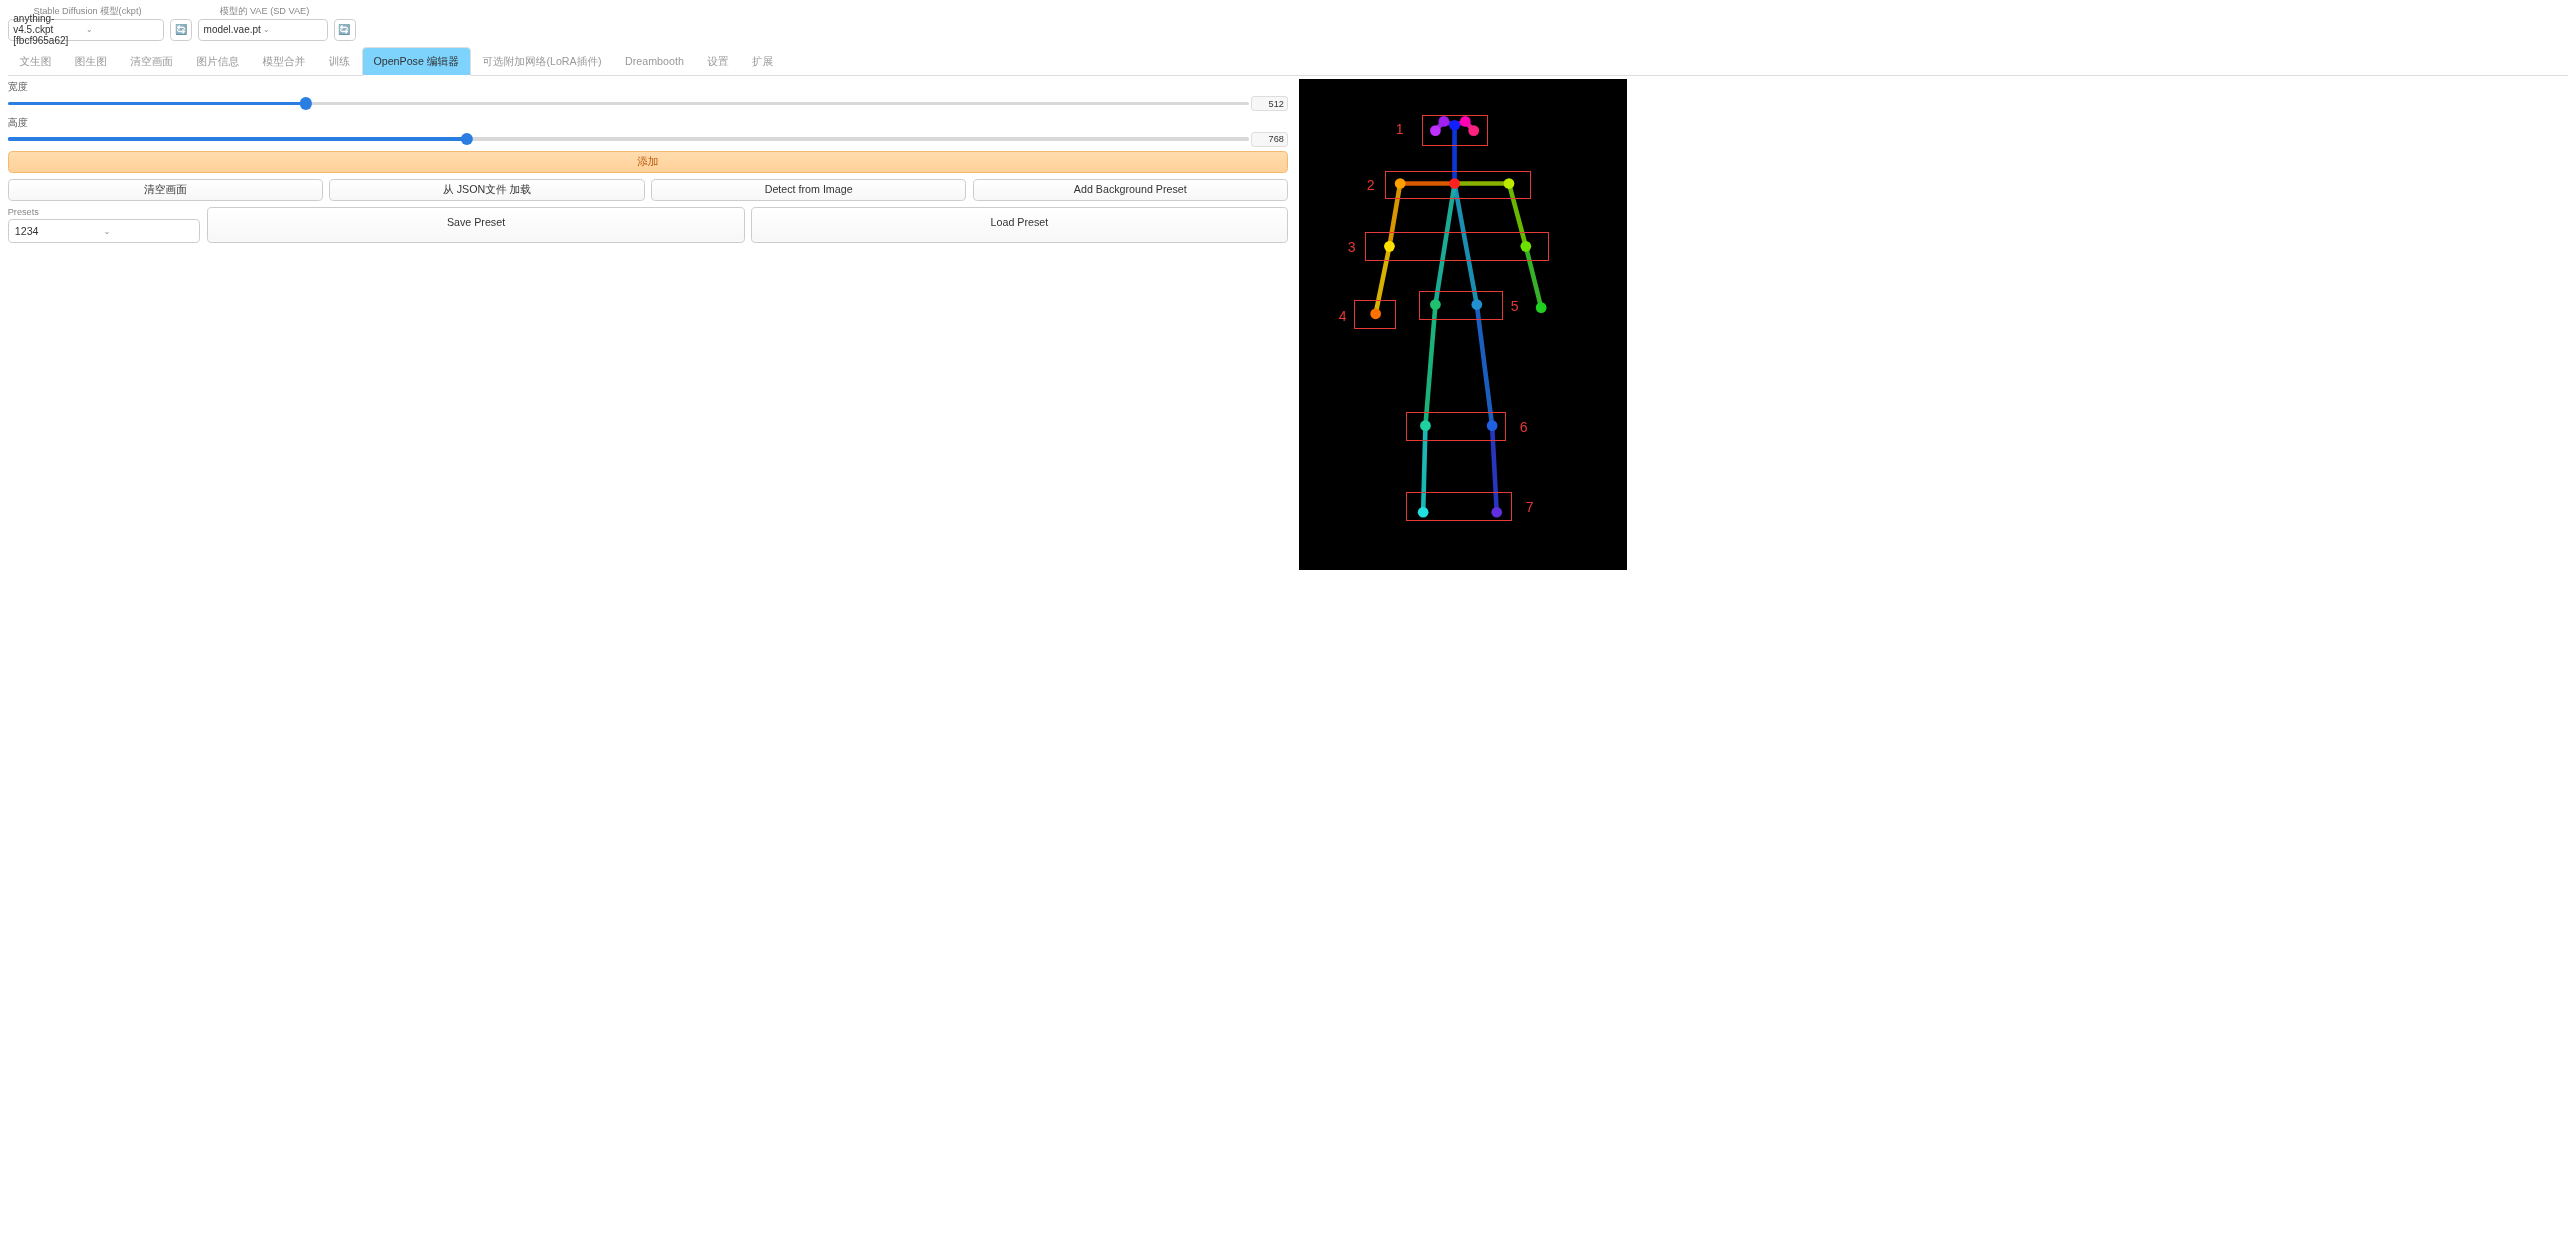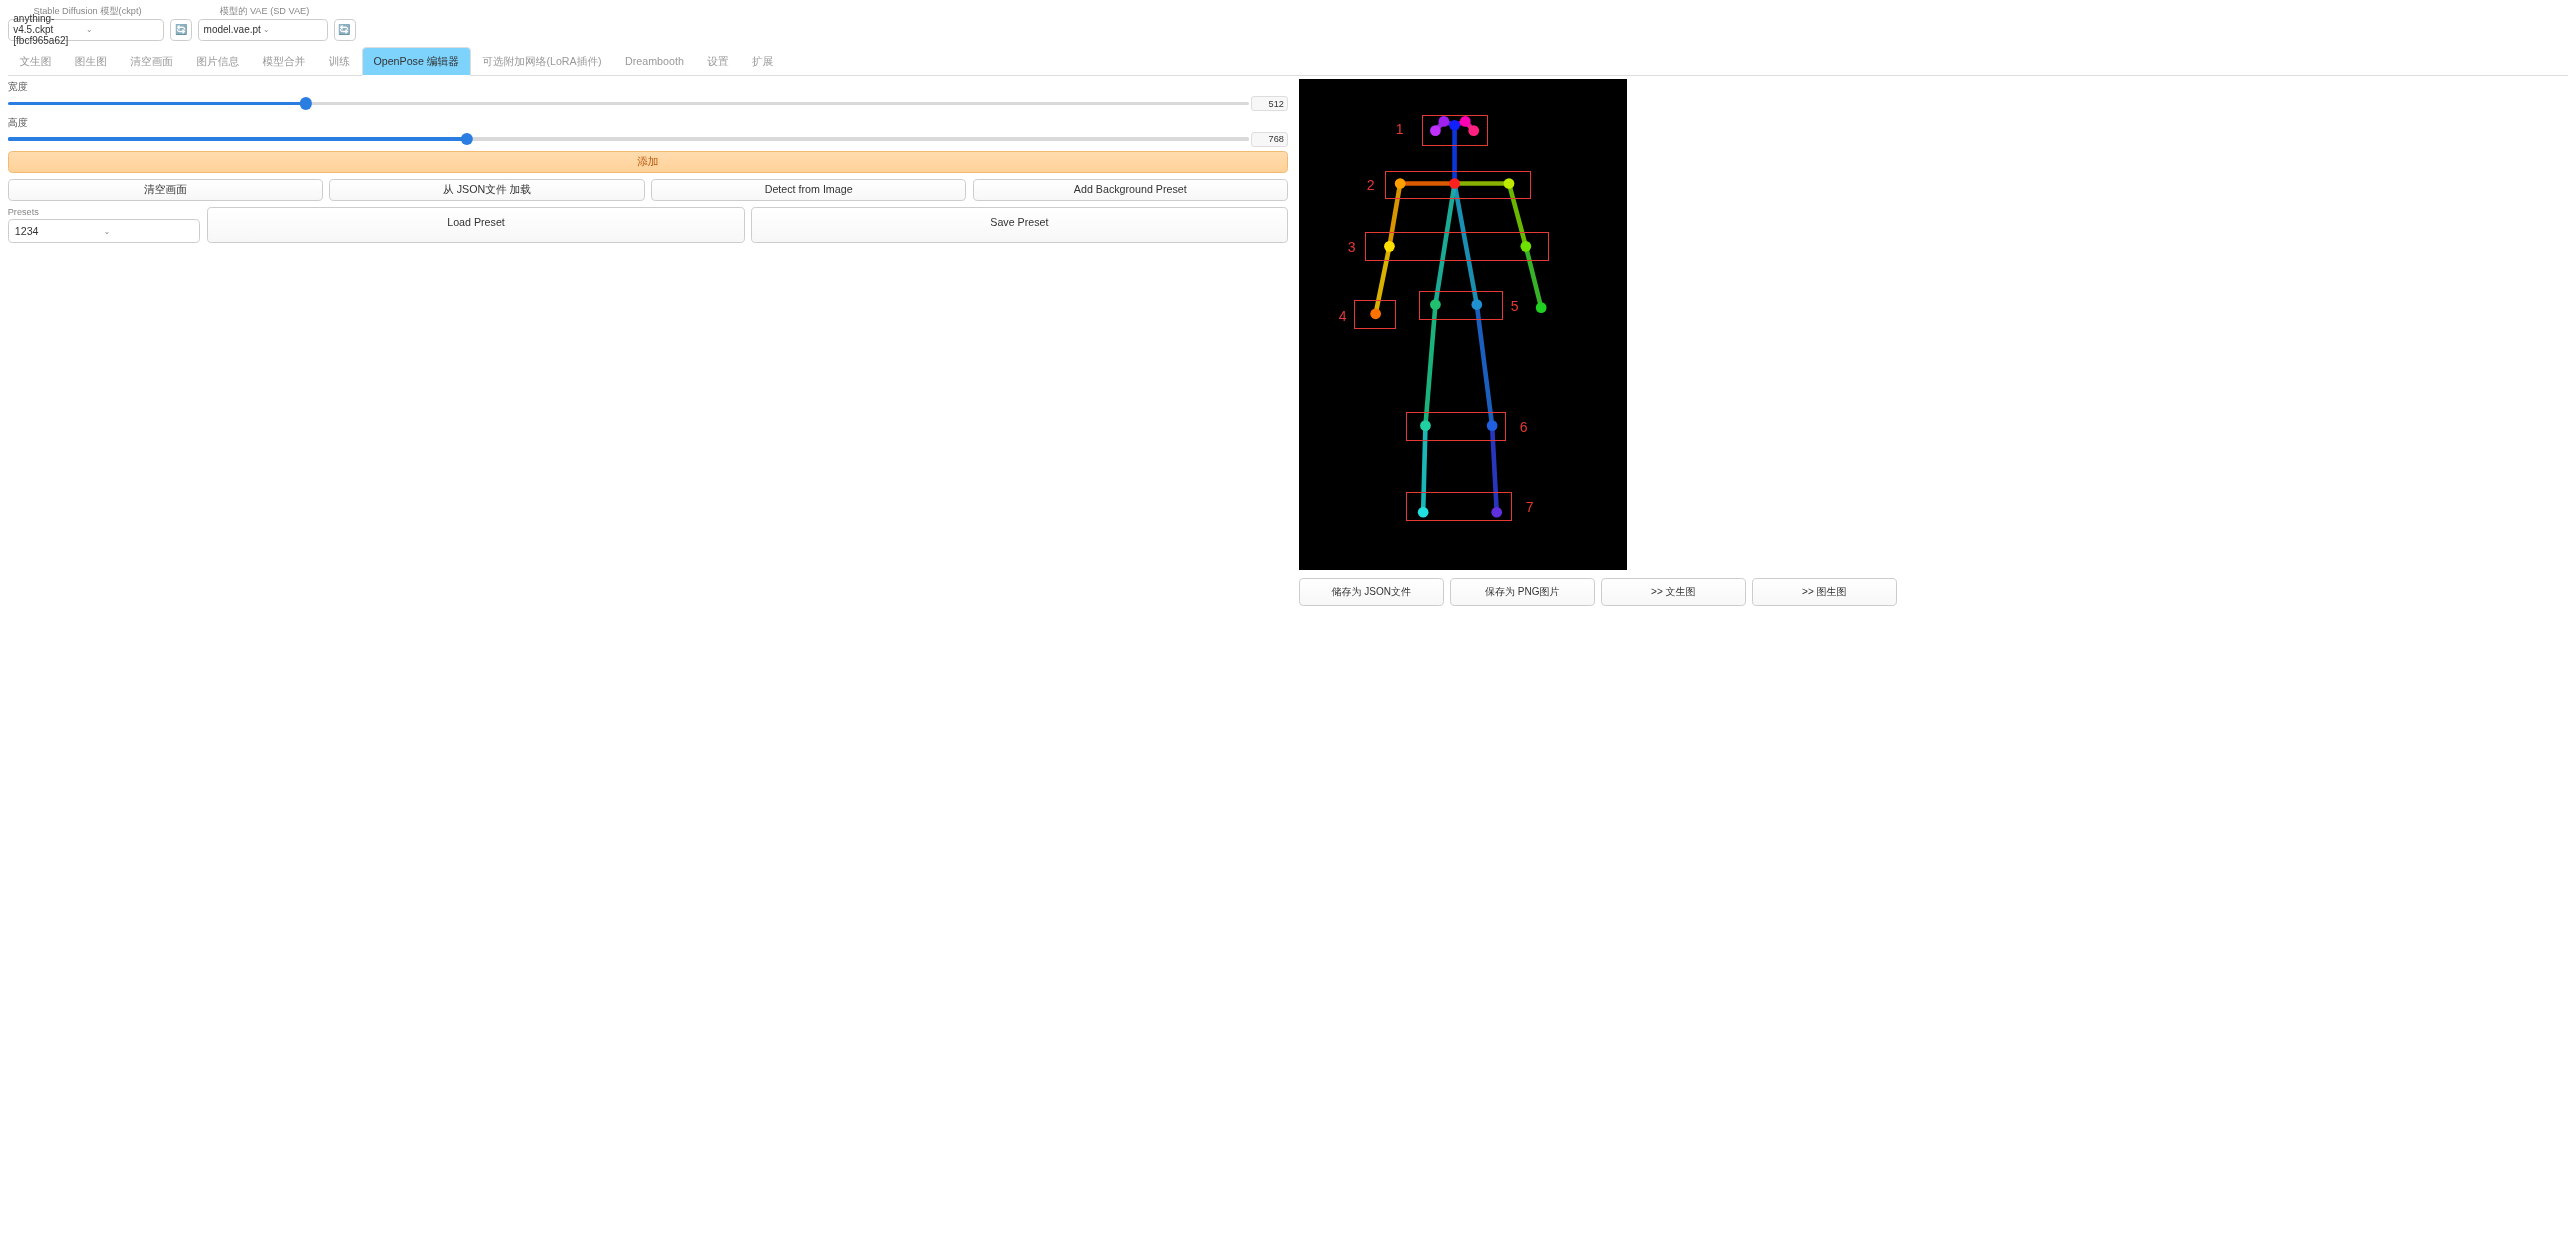--- a/index.html
+++ b/index.html
@@ -167,22 +167,22 @@
 
     <div class="preset-row">
       <div class="preset-col">
         <div class="preset-label">Presets</div>
         <div class="preset-select">
           <span>1234</span>
           <span class="chevron">⌄</span>
         </div>
       </div>
       <div class="preset-btns">
+        <div class="btn">Save Preset</div>
         <div class="btn">Load Preset</div>
-        <div class="btn">Save Preset</div>
       </div>
     </div>
 
   </div>
 
   <div class="right">
     <div class="canvas-wrap">
       <svg id="pose-svg" width="328" height="491" style="position:absolute;top:0;left:0" viewBox="0 0 428 640">
           <line x1="203" y1="60" x2="203" y2="136" stroke="#1040ff" stroke-width="6" stroke-linecap="round" opacity="0.85"></line>
           <line x1="203" y1="60" x2="189" y2="55" stroke="#8020e0" stroke-width="6" stroke-linecap="round" opacity="0.85"></line>
@@ -230,22 +230,16 @@
           <div class="anno-box" style="left: 55px; top: 221px; width: 42px; height: 29px;"></div>
           <div class="anno-label" style="left: 40px; top: 229px;">4</div>
           <div class="anno-box" style="left: 120px; top: 212px; width: 84px; height: 29px;"></div>
           <div class="anno-label" style="left: 212px; top: 219px;">5</div>
           <div class="anno-box" style="left: 107px; top: 333px; width: 100px; height: 29px;"></div>
           <div class="anno-label" style="left: 221px; top: 340px;">6</div>
           <div class="anno-box" style="left: 107px; top: 413px; width: 106px; height: 29px;"></div>
           <div class="anno-label" style="left: 227px; top: 420px;">7</div>
         </div>
     </div>
-    <div class="export-row">
-      <div class="btn">储存为 JSON文件</div>
-      <div class="btn">保存为 PNG图片</div>
-      <div class="btn">&gt;&gt; 文生图</div>
-      <div class="btn">&gt;&gt; 图生图</div>
-    </div>
   </div>
 
 </div>
 
 
 </body></html>

